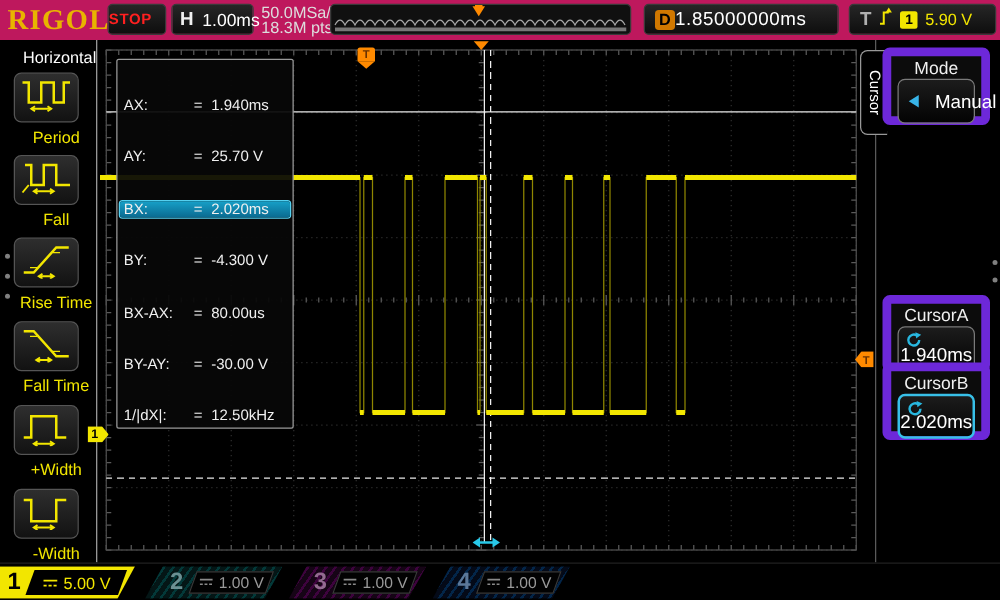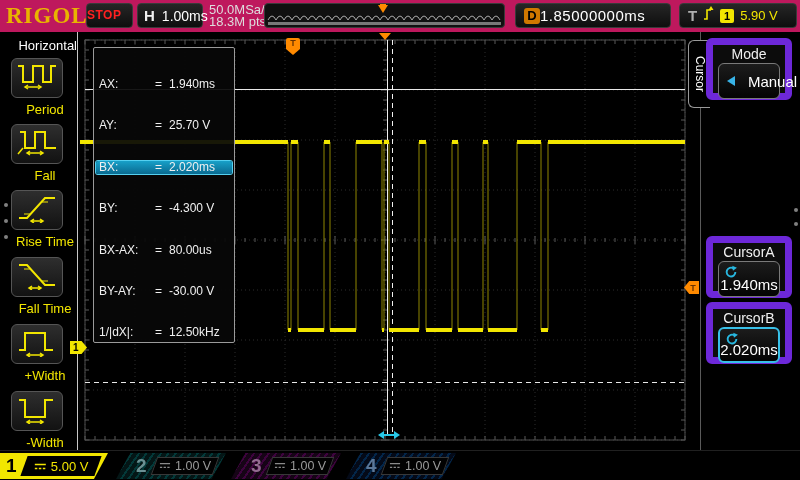--- a/index.html
+++ b/index.html
@@ -665,21 +665,21 @@
         <span class="knob">
           <svg width="14" height="14" viewBox="0 0 16 16">
               <path d="M13 8 a5 5 0 1 1 -2.2-4.1" fill="none" stroke="#28b8e0" stroke-width="2.2"></path>
               <polygon points="9.5,0.8 14.8,3.2 10.2,6.6" fill="#28b8e0"></polygon>
             </svg>
         </span>
         <span class="rm-val">1.940ms</span>
       </div>
     </div>
 
-    <div class="rm-group" style="top:270px">
+    <div class="rm-group" style="top:258px">
       <div class="rm-glabel">CursorB</div>
       <div class="rm-btn hl">
         <span class="knob">
           <svg width="14" height="14" viewBox="0 0 16 16">
               <path d="M13 8 a5 5 0 1 1 -2.2-4.1" fill="none" stroke="#28b8e0" stroke-width="2.2"></path>
               <polygon points="9.5,0.8 14.8,3.2 10.2,6.6" fill="#28b8e0"></polygon>
             </svg>
         </span>
         <span class="rm-val">2.020ms</span>
       </div>

